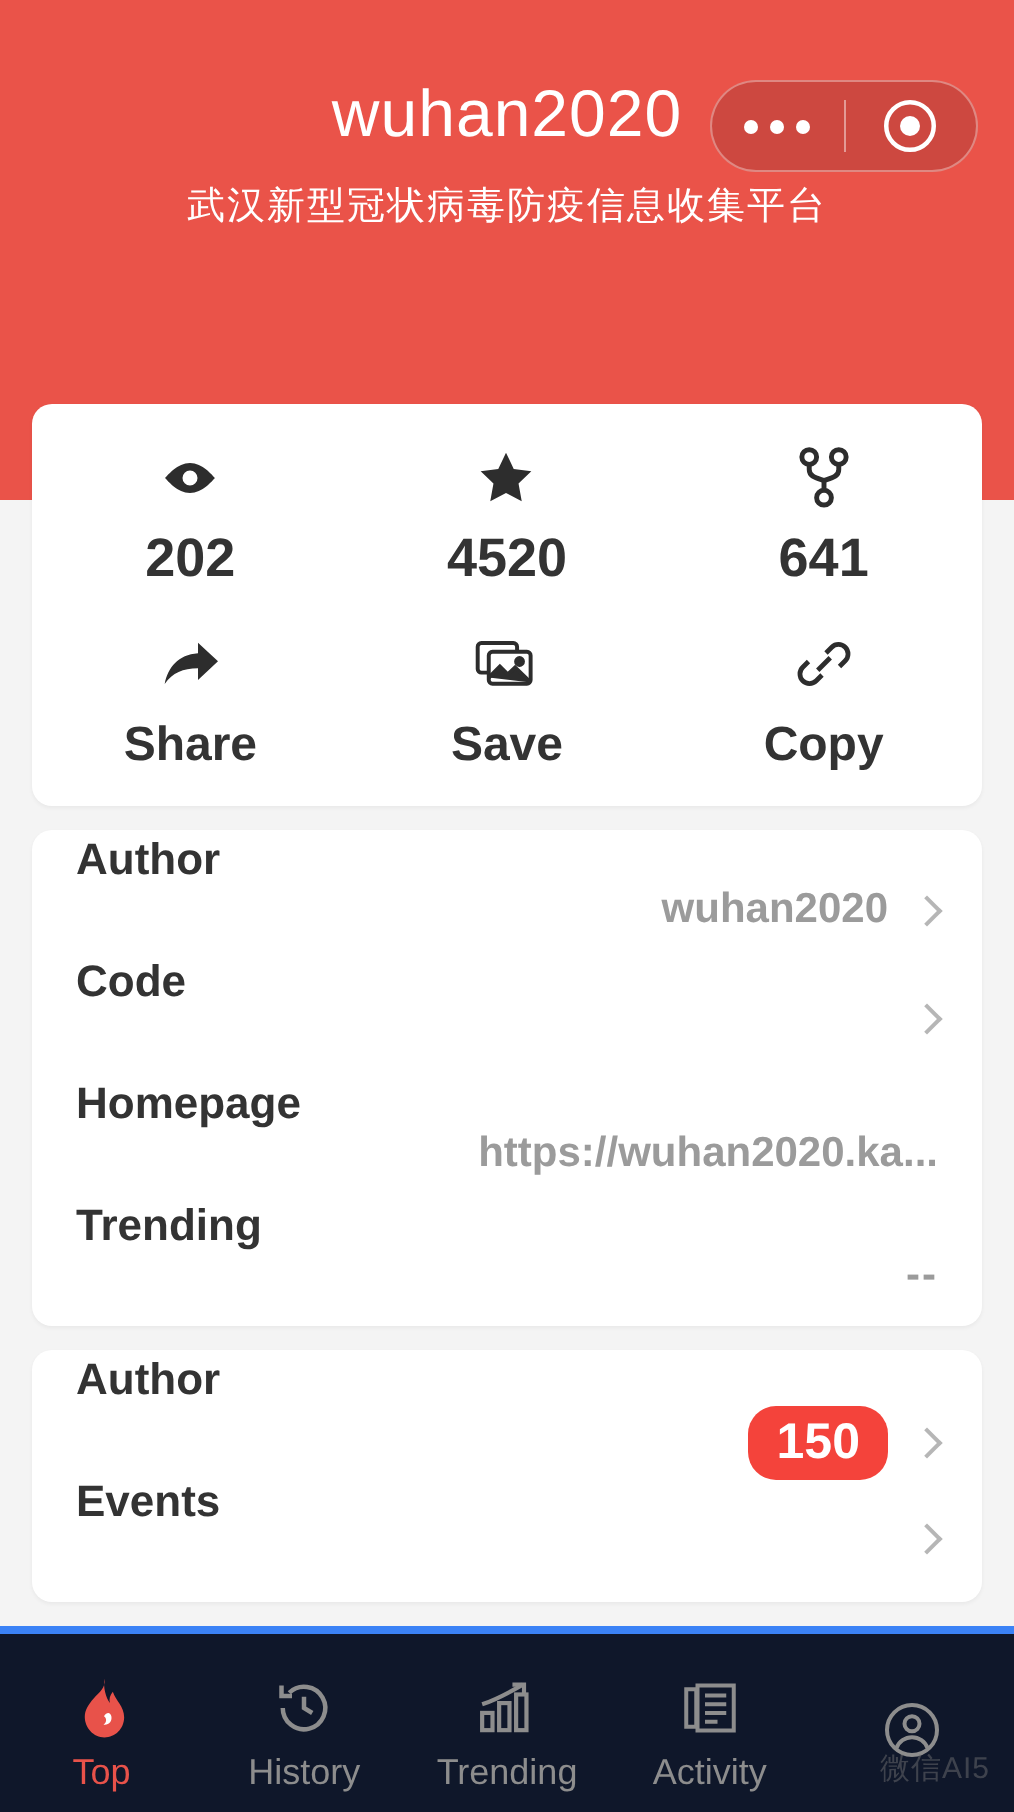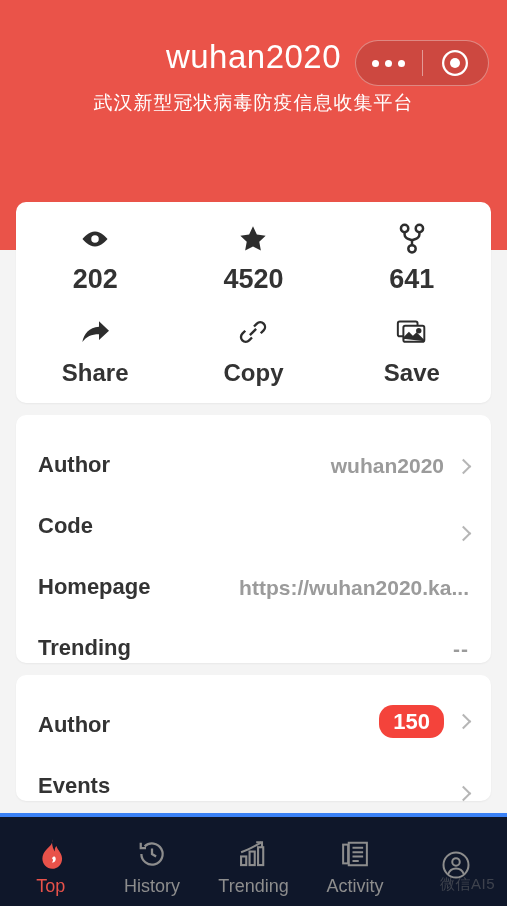--- a/index.html
+++ b/index.html
@@ -90,31 +90,31 @@
   .stats-card { padding: 18px 0 10px; }
   .grid3 { display:flex; }
   .grid3 > div { flex:1; display:flex; flex-direction:column; align-items:center; }
   .stat-icon { height: 38px; display:flex; align-items:center; justify-content:center; }
   .stat-val { font-size: 27px; color:#333; margin-top: 6px; }
   .act-row { margin-top: 18px; padding-bottom: 6px; }
   .act-label { font-size: 24px; color:#333; margin-top: 8px; }
 
   .list-card { padding: 2px 22px; }
   .row {
-    display:flex; align-items:flex-end;
+    display:flex; align-items:flex-start;
     height: 61px;
-    font-size: 22px; color:#333;
+    font-size: 22px; color:#333;flex-direction:column;
   }
   .row-label { flex: 0 0 auto; }
   .row-right { margin-left:auto; display:flex; align-items:center; gap: 14px; }
   .row-value { color:#9b9b9b; font-size: 21px; }
   .row-value.dashes { letter-spacing:1px; }
   .chev { width:11px; height:11px; border-right:2.5px solid #b6b6b6; border-top:2.5px solid #b6b6b6; transform: rotate(45deg); display:block; }
   .badge {
-    background:#f4433b; color:#fff; font-size:22px;
+    background:#f4433b; color:#fff; font-size:25px;
     padding: 3px 14px; border-radius: 14px; line-height:1.25;
   }
 
   
   .tabbar {
     flex: 0 0 auto;
     height: 104px;
     background:#0f172a;
     border-top: 4px solid #3b82f6;
     display:flex;
@@ -194,38 +194,38 @@
         <div>
           <span class="stat-icon">
             <svg width="32" height="30" viewBox="0 0 24 22" fill="#2d2d2d">
               <path d="M15 3v4C7.5 7.6 3.8 12.2 2.5 18.5c3-4.2 6.8-5.9 12.5-5.9v4.4L22.5 10z"></path>
             </svg>
           </span>
           <span class="act-label">Share</span>
         </div>
         <div>
           <span class="stat-icon">
-            <svg width="30" height="30" viewBox="0 0 24 24" fill="none" stroke="#2d2d2d" stroke-width="1.9">
-              <path d="M9.5 14.5l5-5"></path>
-              <path d="M12.8 7.6l2.3-2.3a3.8 3.8 0 0 1 5.4 5.4l-2.3 2.3"></path>
-              <path d="M11.2 16.4l-2.3 2.3a3.8 3.8 0 0 1-5.4-5.4l2.3-2.3"></path>
-            </svg>
-          </span>
-          <span class="act-label">Copy</span>
-        </div>
-        <div>
-          <span class="stat-icon">
             <svg width="32" height="30" viewBox="0 0 26 24" fill="none" stroke="#2d2d2d" stroke-width="1.6">
               <rect x="1.5" y="3.5" width="16" height="12" rx="1.5"></rect>
               <rect x="6" y="7" width="17" height="13" rx="1.5" fill="#fff"></rect>
               <path d="M6 17.5l4.5-4.5 3.2 3.2 3-2.8 6.3 6.1" fill="#2d2d2d" stroke="#2d2d2d"></path>
               <circle cx="18.5" cy="11" r="1.4" fill="#2d2d2d"></circle>
             </svg>
           </span>
           <span class="act-label">Save</span>
+        </div>
+        <div>
+          <span class="stat-icon">
+            <svg width="30" height="30" viewBox="0 0 24 24" fill="none" stroke="#2d2d2d" stroke-width="1.9">
+              <path d="M9.5 14.5l5-5"></path>
+              <path d="M12.8 7.6l2.3-2.3a3.8 3.8 0 0 1 5.4 5.4l-2.3 2.3"></path>
+              <path d="M11.2 16.4l-2.3 2.3a3.8 3.8 0 0 1-5.4-5.4l2.3-2.3"></path>
+            </svg>
+          </span>
+          <span class="act-label">Copy</span>
         </div>
       </div>
     </div>
 
     <div class="card list-card">
       <div class="row">
         <span class="row-label">Author</span>
         <span class="row-right">
           <span class="row-value">wuhan2020</span>
           <span class="chev"></span>

